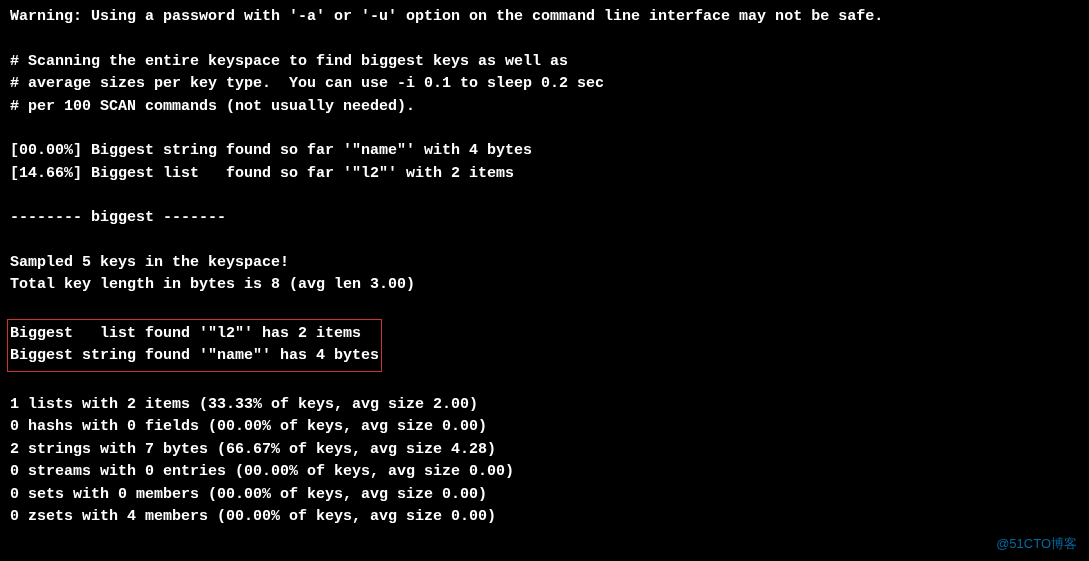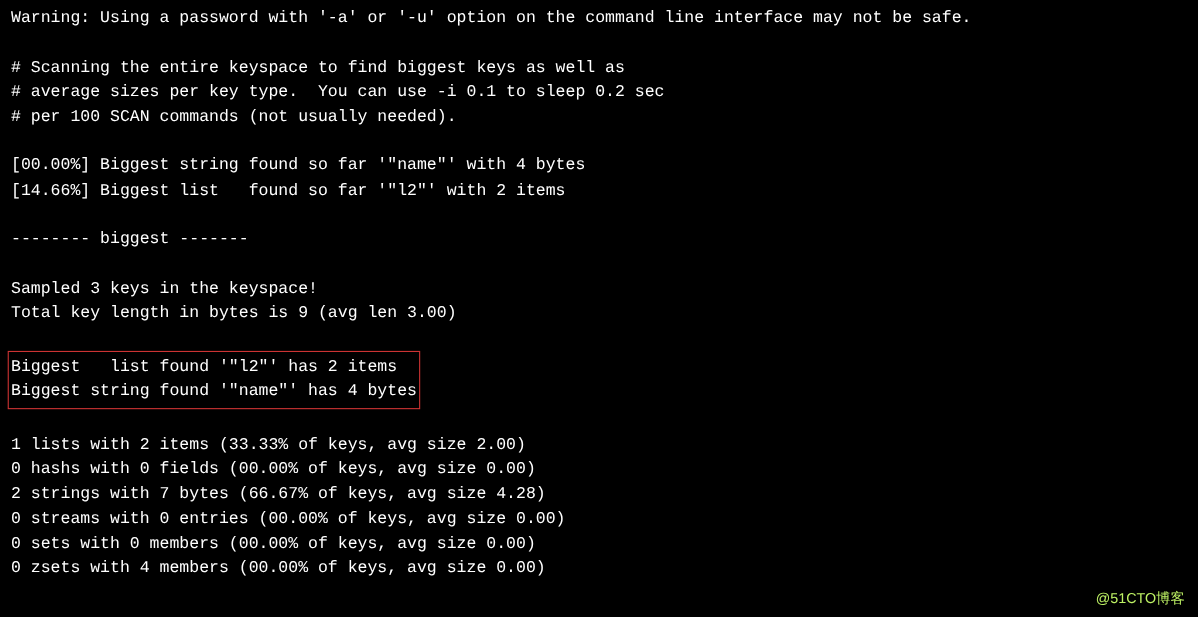--- a/index.html
+++ b/index.html
@@ -14,32 +14,33 @@
       font-size: 15px;
       line-height: 1.5;
       padding: 6px 10px;
       width: 1089px;
       height: 561px;
       overflow: hidden;
       position: relative;
     }
     .terminal-line {
       white-space: pre;
+      font-weight: bold;
     }
     .highlight-box {
       border: 1px solid #cc3333;
       padding: 3px 2px;
       display: inline-block;
       margin-left: -3px;
     }
     .watermark {
       position: absolute;
       bottom: 8px;
       right: 12px;
-      color: #bef264;
+      color: #0369a1;
       font-size: 13px;
       font-family: sans-serif;
     }
     .spacer {
       height: 22px;
     }
   </style>
 </head>
 <body>
 
@@ -49,22 +50,22 @@
 <div class="spacer"></div>
 <div class="terminal-line"># Scanning the entire keyspace to find biggest keys as well as</div>
 <div class="terminal-line"># average sizes per key type.  You can use -i 0.1 to sleep 0.2 sec</div>
 <div class="terminal-line"># per 100 SCAN commands (not usually needed).</div>
 <div class="spacer"></div>
 <div class="terminal-line">[00.00%] Biggest string found so far '"name"' with 4 bytes</div>
 <div class="terminal-line">[14.66%] Biggest list   found so far '"l2"' with 2 items</div>
 <div class="spacer"></div>
 <div class="terminal-line">-------- biggest -------</div>
 <div class="spacer"></div>
-<div class="terminal-line">Sampled 3 keys in the keyspace!</div>
-<div class="terminal-line">Total key length in bytes is 9 (avg len 3.00)</div>
+<div class="terminal-line">Sampled 5 keys in the keyspace!</div>
+<div class="terminal-line">Total key length in bytes is 8 (avg len 3.00)</div>
 <div class="spacer"></div>
 <div class="highlight-box">
   <div class="terminal-line">Biggest   list found '"l2"' has 2 items</div>
   <div class="terminal-line">Biggest string found '"name"' has 4 bytes</div>
 </div>
 <div class="spacer"></div>
 <div class="terminal-line">1 lists with 2 items (33.33% of keys, avg size 2.00)</div>
 <div class="terminal-line">0 hashs with 0 fields (00.00% of keys, avg size 0.00)</div>
 <div class="terminal-line">2 strings with 7 bytes (66.67% of keys, avg size 4.28)</div>
 <div class="terminal-line">0 streams with 0 entries (00.00% of keys, avg size 0.00)</div>

